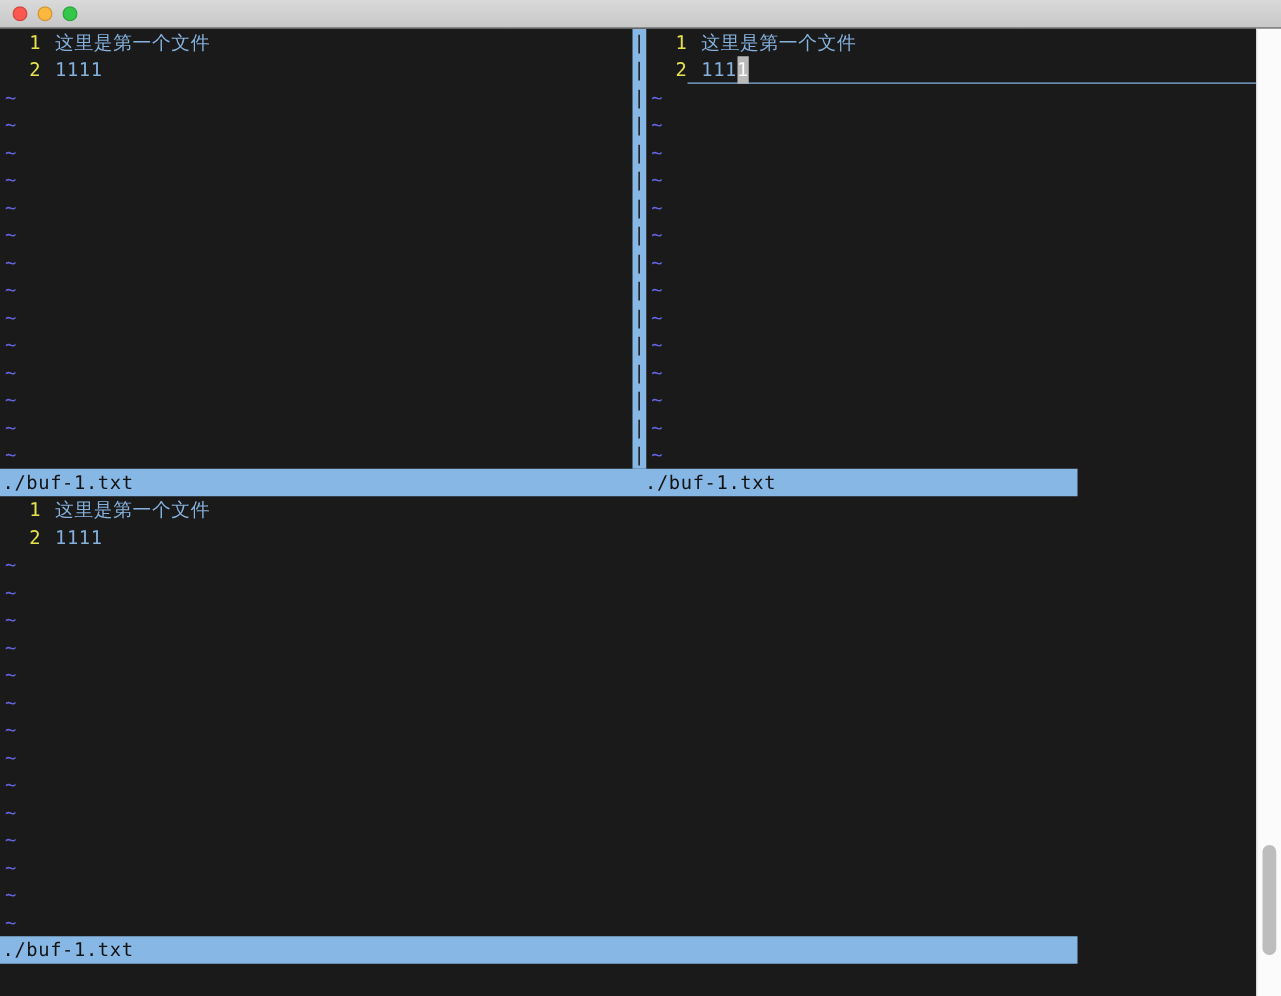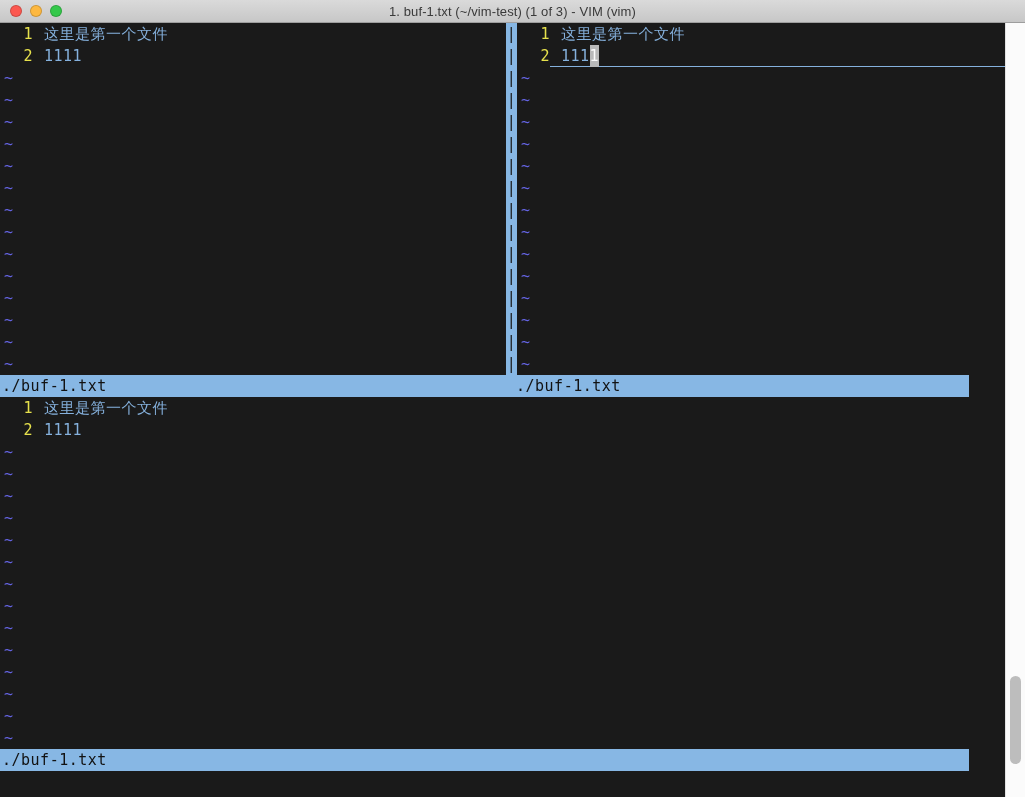--- a/index.html
+++ b/index.html
@@ -69,21 +69,21 @@
   
   .vsep {
     position: absolute; left: 506px; top: 0; width: 11px; height: 352px;
     background: var(--status-bg); color: var(--bg);
     text-align: center; overflow: hidden;
   }
   .vsep .row { display: block; text-align: center; }
 
   
   .statusline {
-    position: absolute; width: 969px; height: 22px; line-height: 22px;
+    position: absolute; width: 862px; height: 22px; line-height: 22px;
     background: var(--status-bg); color: var(--status-text);
   }
   .statusline-top { left: 0; top: 352px; }
   .statusline-bottom { left: 0; top: 726px; }
   .status-text { position: absolute; top: 0; }
   .status-left  { left: 2px; }
   .status-right { left: 516px; }
 
   
   .cmdline {
@@ -105,21 +105,20 @@
 <body>
 
 <div class="window">
 
   <div class="titlebar">
     <div class="traffic">
       <span class="light red"></span>
       <span class="light yellow"></span>
       <span class="light green"></span>
     </div>
-    <span class="title">1. buf-1.txt (~/vim-test) (1 of 3) - VIM (vim)</span>
   </div>
 
   <div class="vim">
     <div class="pane pane-top-left"><div class="row"><span class="num">1</span><span class="body">这里是第一个文件</span></div><div class="row"><span class="num">2</span><span class="body">1111</span></div><div class="row tilde-row">~</div><div class="row tilde-row">~</div><div class="row tilde-row">~</div><div class="row tilde-row">~</div><div class="row tilde-row">~</div><div class="row tilde-row">~</div><div class="row tilde-row">~</div><div class="row tilde-row">~</div><div class="row tilde-row">~</div><div class="row tilde-row">~</div><div class="row tilde-row">~</div><div class="row tilde-row">~</div><div class="row tilde-row">~</div><div class="row tilde-row">~</div></div>
     <div class="vsep"><div class="row">|</div><div class="row">|</div><div class="row">|</div><div class="row">|</div><div class="row">|</div><div class="row">|</div><div class="row">|</div><div class="row">|</div><div class="row">|</div><div class="row">|</div><div class="row">|</div><div class="row">|</div><div class="row">|</div><div class="row">|</div><div class="row">|</div><div class="row">|</div></div>
     <div class="pane pane-top-right"><div class="row"><span class="num">1</span><span class="body">这里是第一个文件</span></div><div class="row"><span class="num">2</span><span class="body cursorline">111<span class="cursor">1</span></span></div><div class="row tilde-row">~</div><div class="row tilde-row">~</div><div class="row tilde-row">~</div><div class="row tilde-row">~</div><div class="row tilde-row">~</div><div class="row tilde-row">~</div><div class="row tilde-row">~</div><div class="row tilde-row">~</div><div class="row tilde-row">~</div><div class="row tilde-row">~</div><div class="row tilde-row">~</div><div class="row tilde-row">~</div><div class="row tilde-row">~</div><div class="row tilde-row">~</div></div>
 
     <div class="statusline statusline-top">
       <span class="status-text status-left">./buf-1.txt</span>
       <span class="status-text status-right">./buf-1.txt</span>

